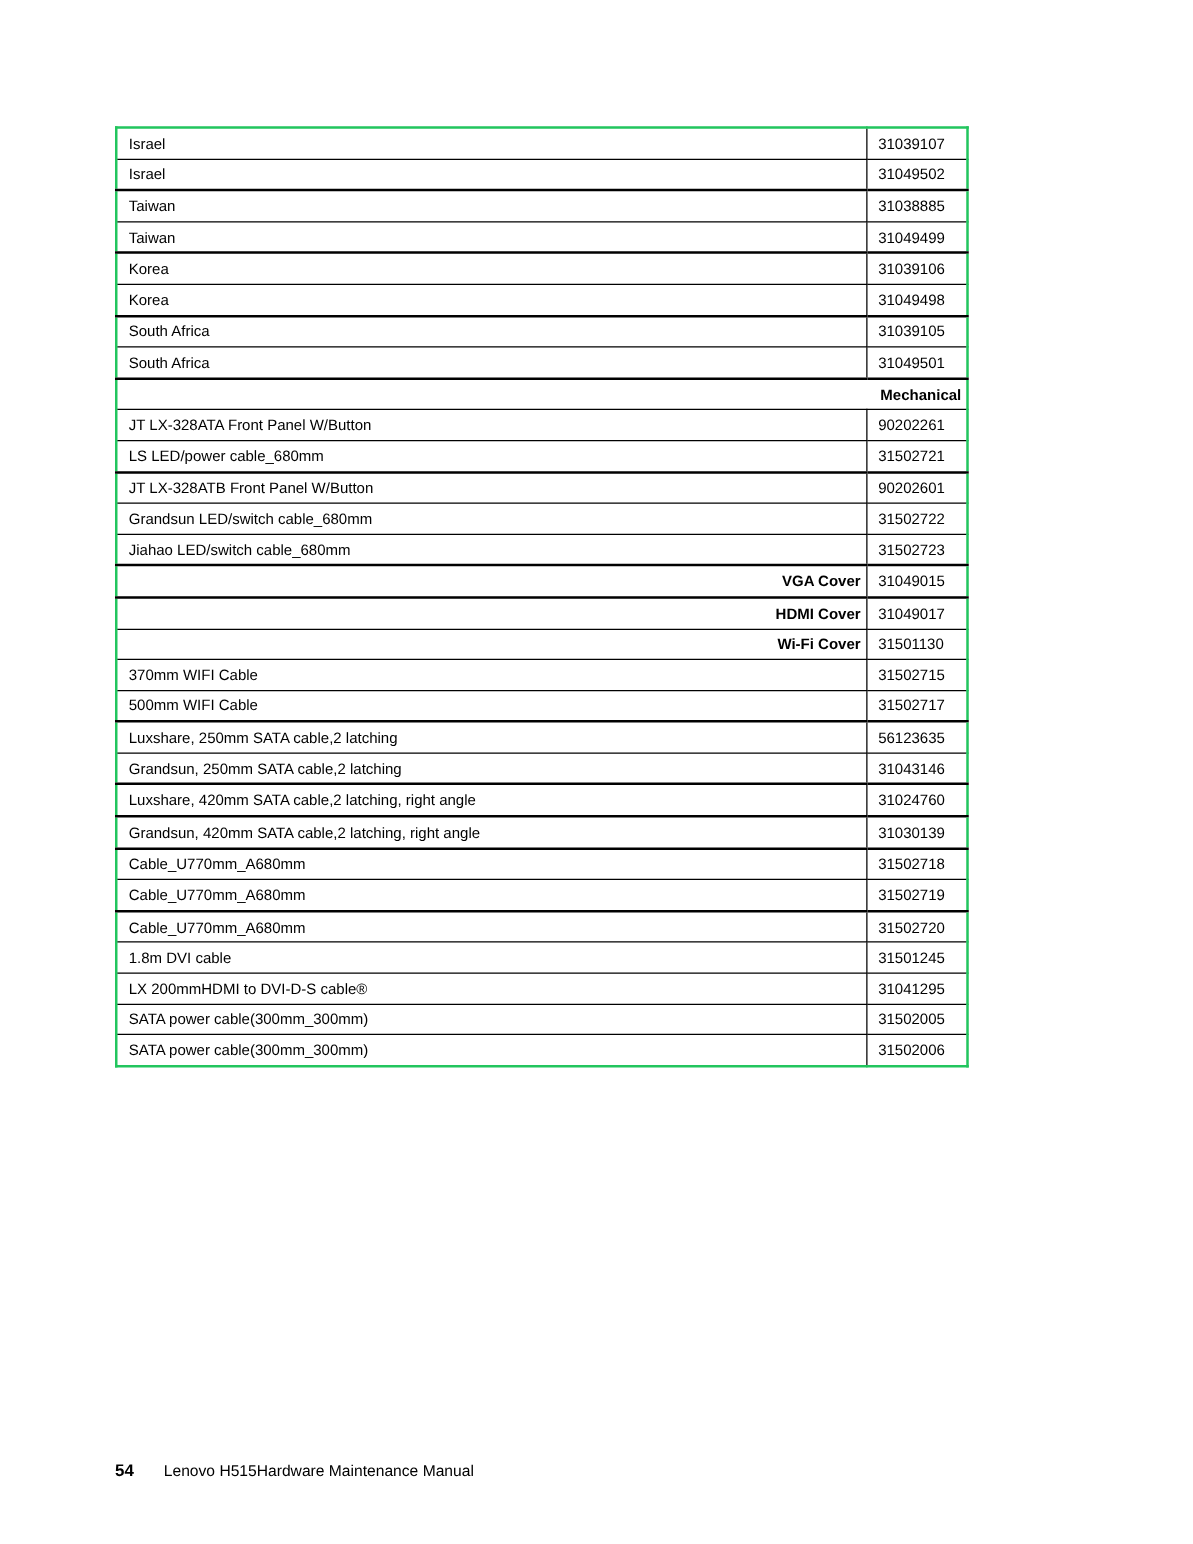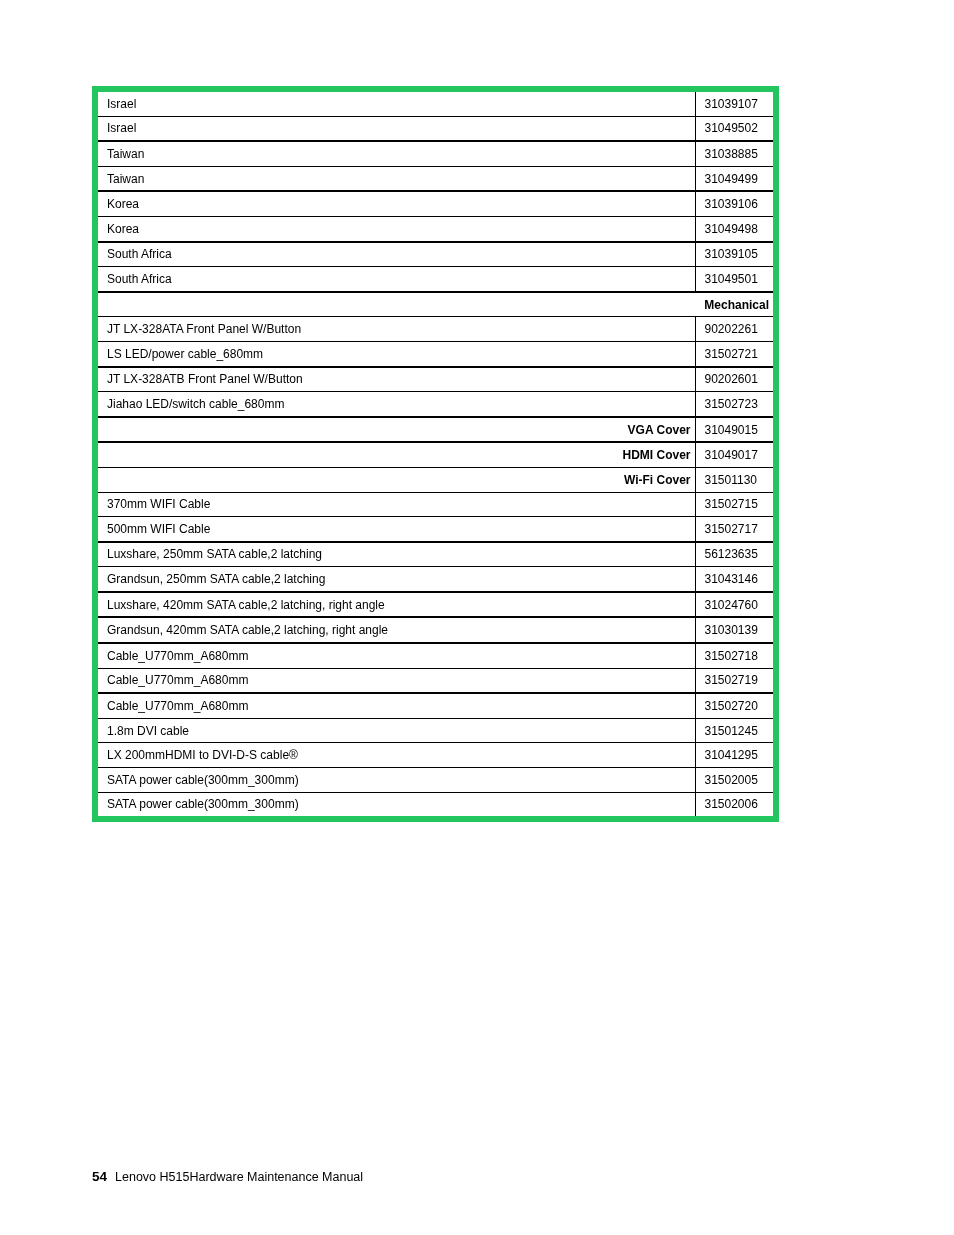--- a/index.html
+++ b/index.html
@@ -10,25 +10,25 @@
   body {
     position: relative;
     width: 954px;
     height: 1235px;
     font-family: "Liberation Sans", sans-serif;
     color: #000000;
   }
   .parts-table {
     position: absolute;
     left: 92px;
-    top: 86px;
+    top: 101px;
     width: 681px;
     border-collapse: collapse;
     table-layout: fixed;
-    border: 6px solid #22c55e;
+    border: 2px solid #22c55e;
   }
   .parts-table td {
     border: 1px solid #000000;
     height: 23.6px;
     padding: 0 4px 0 9px;
     font-size: 12px;
     line-height: 14px;
     vertical-align: middle;
     white-space: nowrap;
     overflow: hidden;
@@ -45,21 +45,21 @@
   .footer {
     position: absolute;
     left: 92px;
     top: 1169px;
     font-size: 12.5px;
     line-height: 16px;
   }
   .footer .page-num {
     font-weight: bold;
     font-size: 13.5px;
-    margin-right: 8px;
+    margin-right: 24px;
   }
 </style>
 </head>
 <body>
 
 <table class="parts-table">
   <colgroup>
     <col class="col-item">
     <col class="col-part">
   </colgroup>
@@ -103,20 +103,24 @@
         <td>JT LX-328ATA Front Panel W/Button</td>
         <td>90202261</td>
       </tr>
       <tr class="thick">
         <td>LS LED/power cable_680mm</td>
         <td>31502721</td>
       </tr>
       <tr>
         <td>JT LX-328ATB Front Panel W/Button</td>
         <td>90202601</td>
+      </tr>
+      <tr>
+        <td>Grandsun LED/switch cable_680mm</td>
+        <td>31502722</td>
       </tr>
       <tr class="thick">
         <td>Jiahao LED/switch cable_680mm</td>
         <td>31502723</td>
       </tr>
       <tr class="thick">
         <td class="bold">VGA Cover</td>
         <td>31049015</td>
       </tr>
       <tr>

